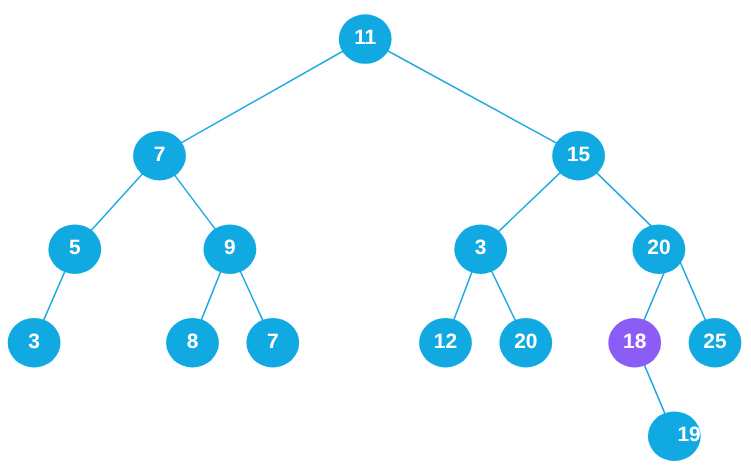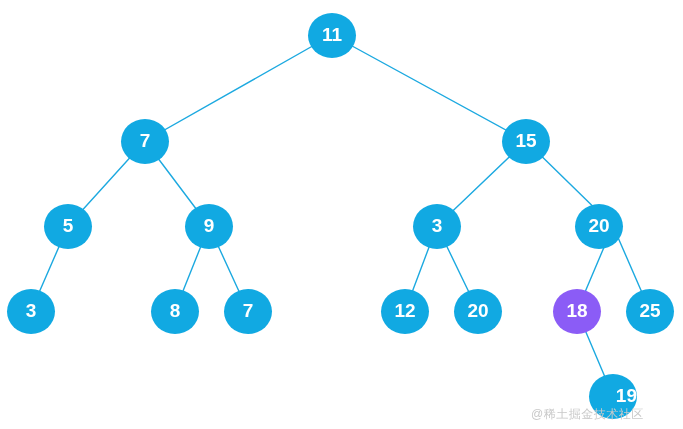--- a/index.html
+++ b/index.html
@@ -111,14 +111,13 @@
       <div class="node" style="width: 48px; height: 45px; left: 553px; top: 288.5px; background: #8b5cf6; color: rgb(255, 255, 255); font-size: 19px;">
         <span class="node-label">18</span>
       </div>
       <div class="node" style="width: 48px; height: 45px; left: 626px; top: 288.5px; background: rgb(17, 169, 226); color: rgb(255, 255, 255); font-size: 19px;">
         <span class="node-label">25</span>
       </div>
       <div class="node" style="width: 48px; height: 45px; left: 589px; top: 373.5px; background: rgb(17, 169, 226); color: rgb(255, 255, 255); font-size: 19px; justify-content: flex-end;">
         <span class="node-label">19</span>
       </div>
     </div>
-  <div id="watermark" style="left: 531px; top: 406px; color: rgb(201, 201, 201);">@稀土掘金技术社区</div>
 </div>
 
 </body></html>

